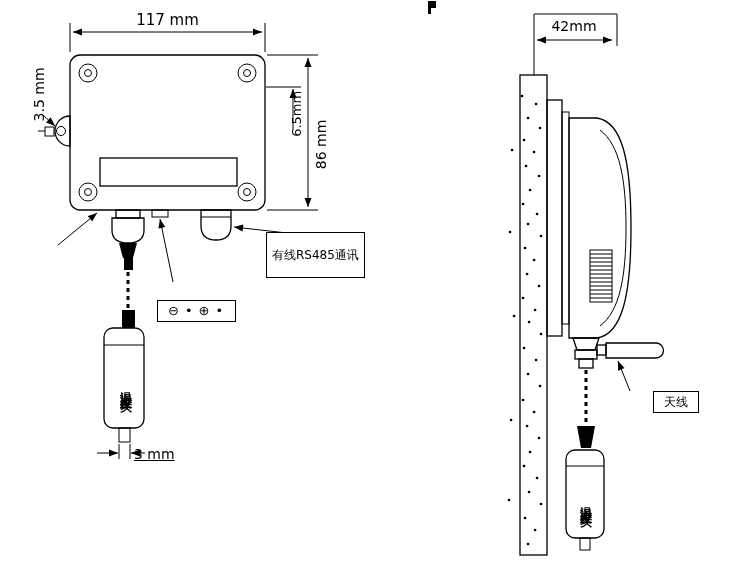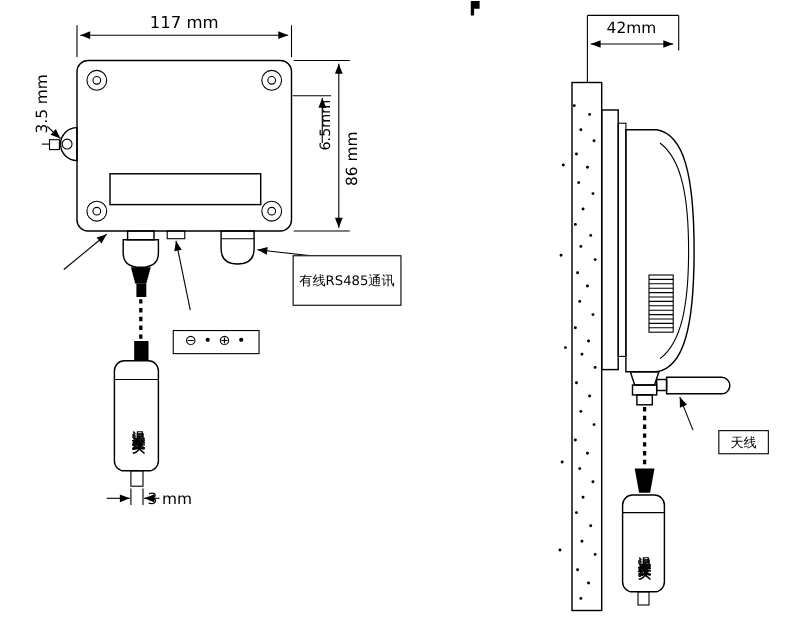--- a/index.html
+++ b/index.html
@@ -175,21 +175,21 @@
   <div class="lbl dim rot" style="left:291px;top:136px;width:60px;text-align:center;">86 mm</div>
 
 
   <div class="lbl boxed" style="left:266px;top:232px;">有线RS485通讯</div>
 
 
   <div class="lbl boxed" style="left:157px;top:300px;font-size:13px;letter-spacing:6px;padding:2px 6px 2px 10px;">⊖•⊕•</div>
 
   <div class="lbl vtext" style="left:117px;top:347px;height:80px;">温湿度探头</div>
 
-  <div class="lbl dim" style="left:134px;top:446px;">3 mm</div>
+  <div class="lbl dim" style="left:134px;top:446px;text-decoration:underline;">3 mm</div>
 
   <div class="lbl dim" style="left:534px;top:18px;width:80px;text-align:center;">42mm</div>
 
   <div class="lbl boxed" style="left:611px;top:391px;padding:3px 10px;margin-left:42px;">天线</div>
 
   <div class="lbl vtext" style="left:577px;top:466px;height:72px;">温湿度探头</div>
 
 </div>
 
 </body></html>

